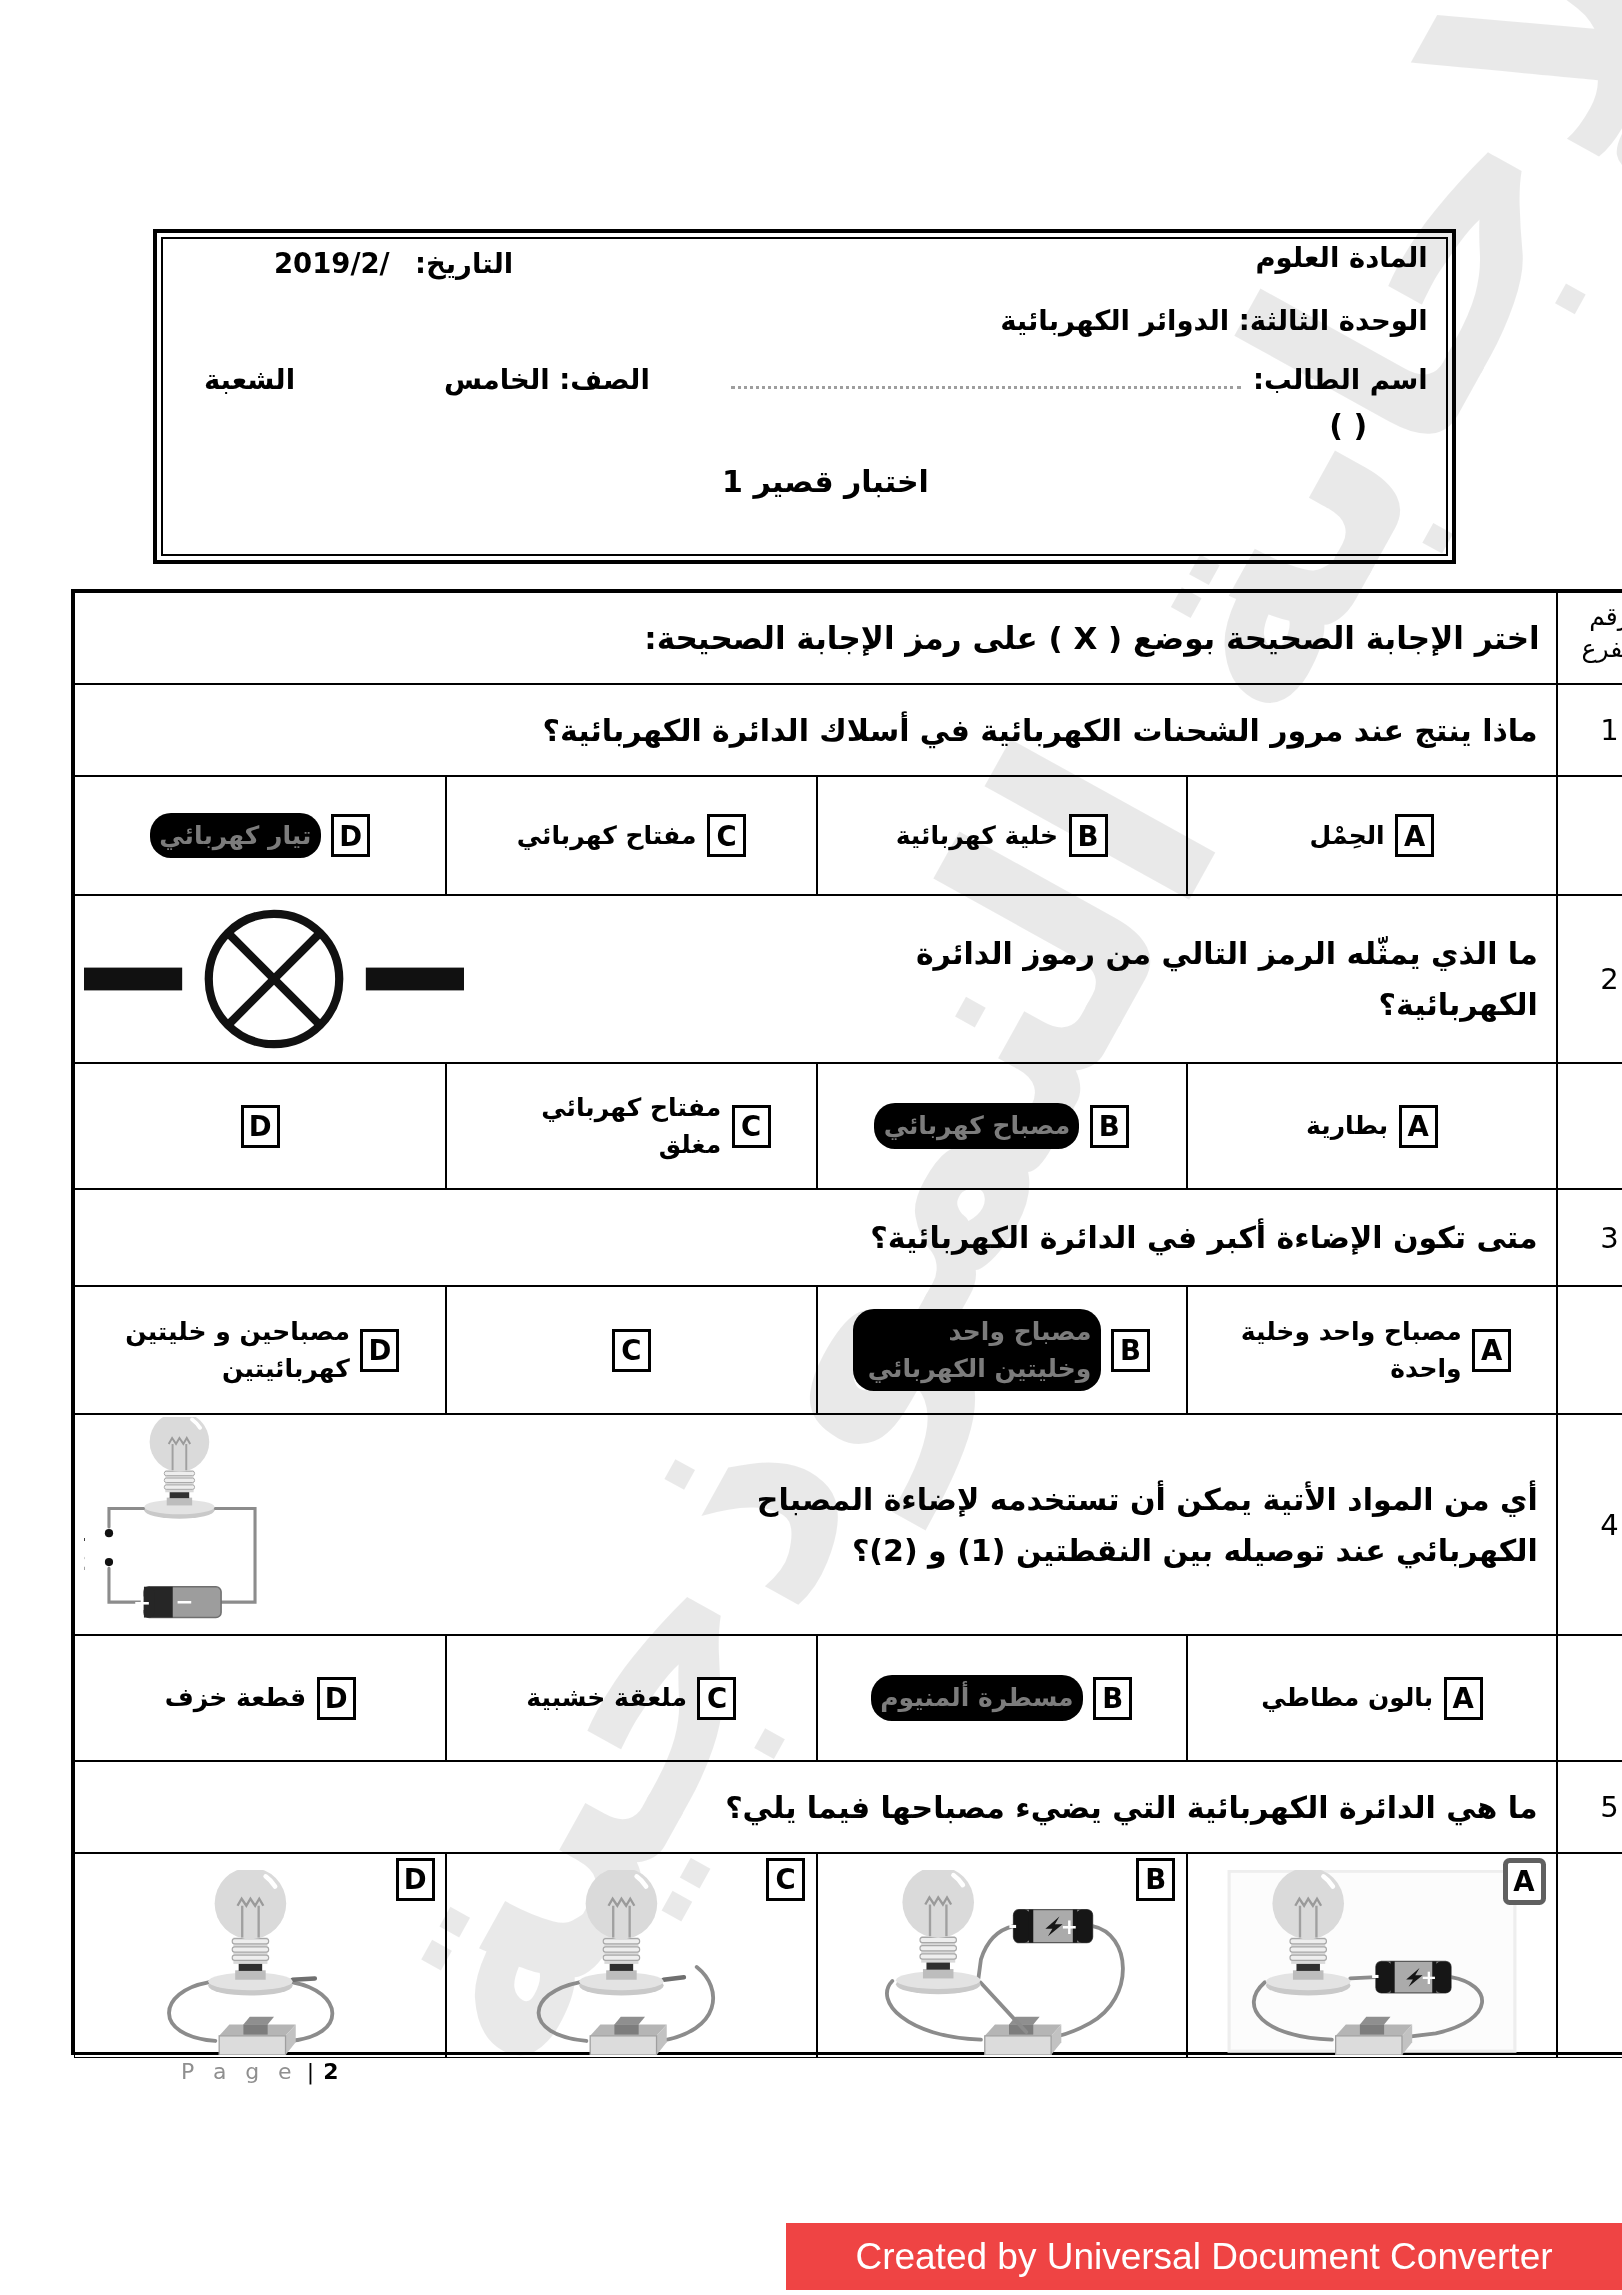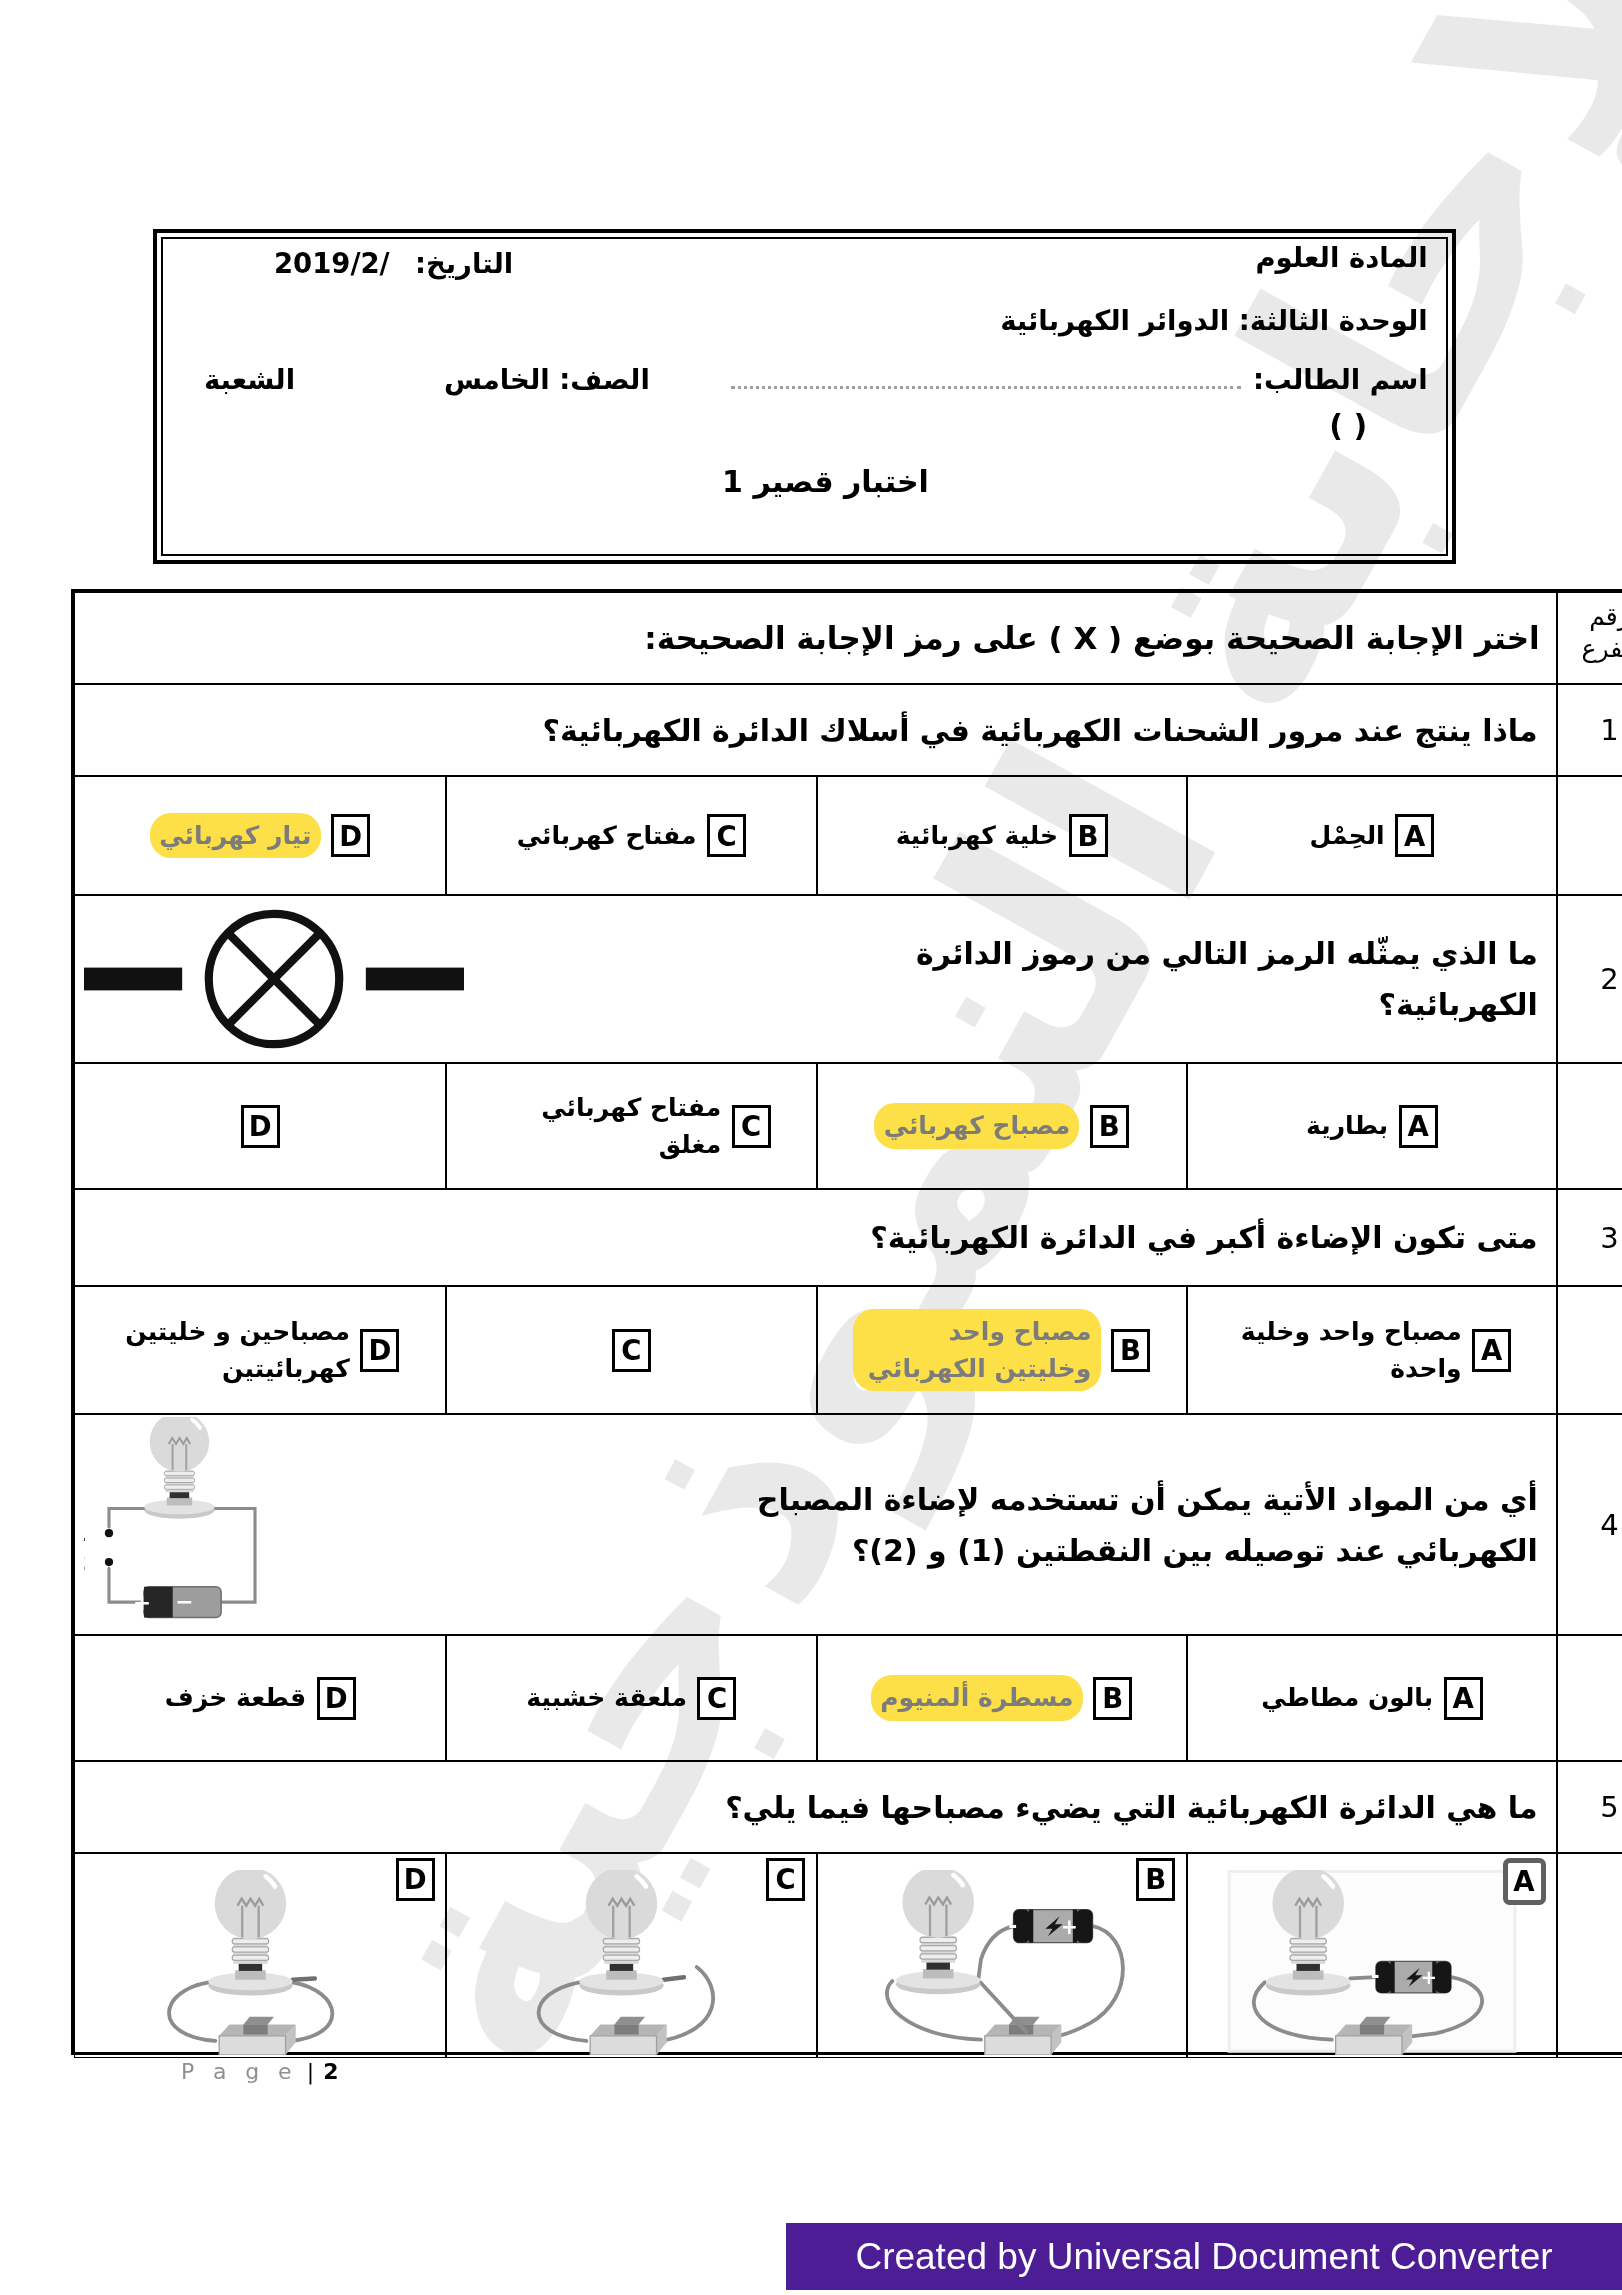--- a/index.html
+++ b/index.html
@@ -42,37 +42,37 @@
   .qt4{width:916px;}
   .ans{padding:0;}
   .opts{display:grid;grid-template-columns:1fr 1fr 1fr 1fr;width:100%;}
   .opt{border-left:2px solid #000;display:flex;align-items:center;justify-content:center;gap:10.5px;
        font-weight:bold;font-size:25px;padding:6.5px 6.5px;text-align:right;min-width:0;}
   .opt:last-child{border-left:none;}
   .olabel{max-width:229px;line-height:1.5;}
   .lbox{flex:0 0 auto;width:33px;height:37px;border:3.3px solid #000;background:#fff;
         display:flex;align-items:center;justify-content:center;
         font-size:27.5px;font-weight:bold;font-family:"DejaVu Sans",sans-serif;}
-  .hl{background:#fde047;color:#7c7c7c;padding:3.9px 9.2px;box-decoration-break:clone;border-radius:21px;-webkit-box-decoration-break:clone;}
+  .hl{background:#000000;color:#7c7c7c;padding:3.9px 9.2px;box-decoration-break:clone;border-radius:21px;-webkit-box-decoration-break:clone;}
 
   
   .figopts{display:grid;grid-template-columns:1fr 1fr 1fr 1fr;width:100%;}
   .fig{border-left:2px solid #000;position:relative;display:flex;align-items:flex-start;justify-content:center;min-width:0;}
   .fig:last-child{border-left:none;}
   .figletter{position:absolute;top:3.9px;right:10.5px;z-index:3;}
   .marked{border:5.9px solid #606060;border-radius:6.5px;}
   .fig svg{margin-top:15.7px;}
 
   
   .pgno{position:absolute;left:182px;top:2059px;font-size:22px;z-index:2;direction:ltr;
         font-family:"DejaVu Sans",sans-serif;}
   .pgw{color:#8f8f8f;letter-spacing:5.9px;}
   .pgs{color:#000;margin:0 9.2px;}
   .pgn{color:#000;font-weight:bold;}
-  .convbar{position:absolute;left:787px;top:2223px;width:836px;height:67px;background:#4c1d95;
+  .convbar{position:absolute;left:787px;top:2223px;width:836px;height:67px;background:#ef4444;
            color:#ffffff;font-size:37px;display:flex;align-items:center;justify-content:center;
            z-index:3;direction:ltr;font-family:"Liberation Sans",sans-serif;white-space:nowrap;}
 
   .wire{stroke:#8c8c8c;stroke-width:6;fill:none;stroke-linecap:round;}
 </style>
 </head>
 <body>
 
 <div class="page">
 

